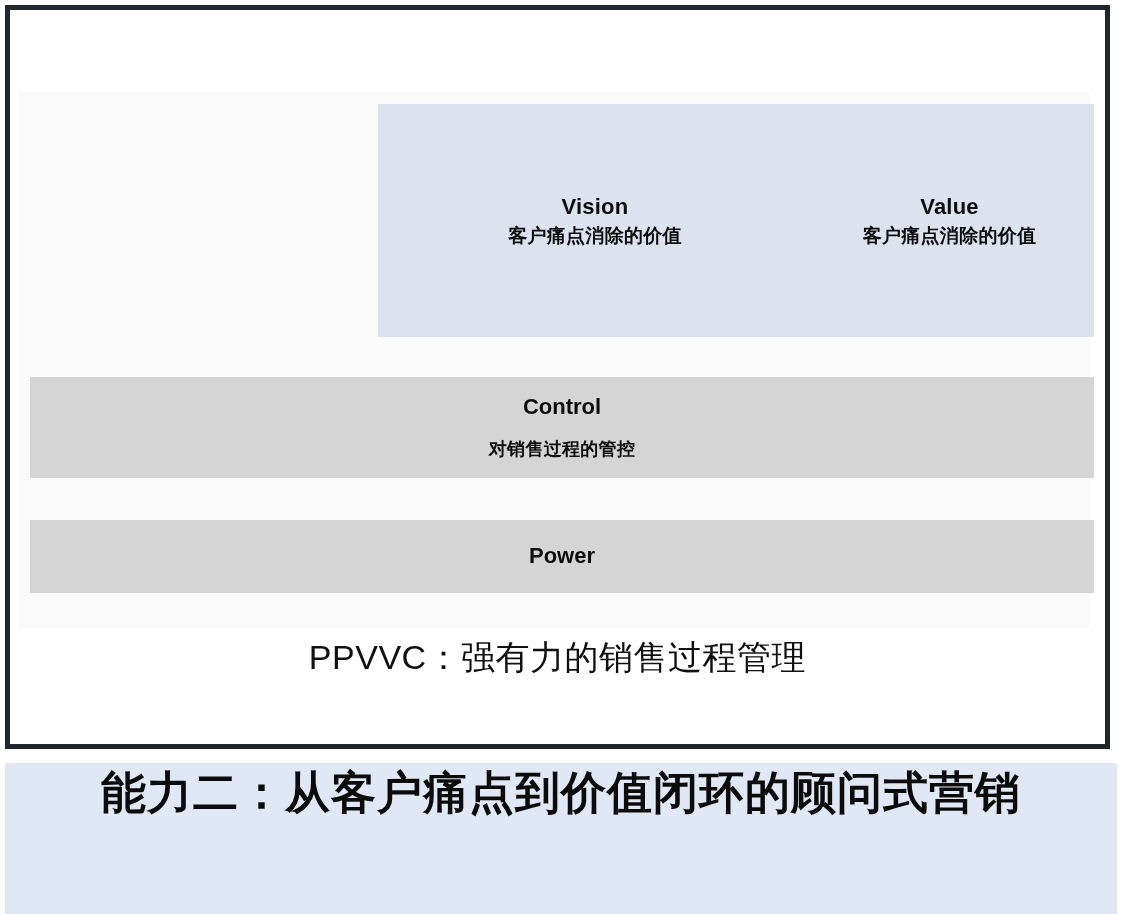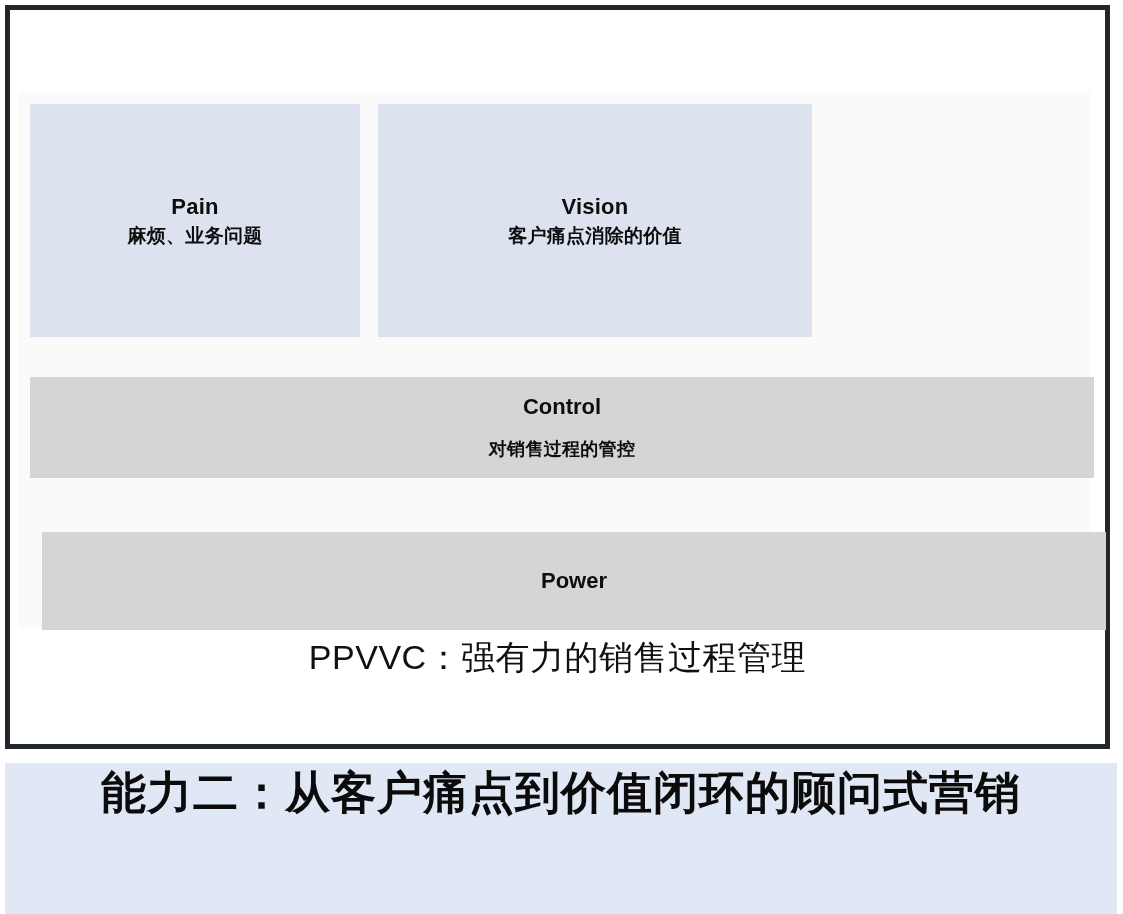--- a/index.html
+++ b/index.html
@@ -85,21 +85,21 @@
     background: #d5d5d5;
     display: flex;
     flex-direction: column;
     align-items: center;
     justify-content: center;
     text-align: center;
     line-height: 1.22;
     gap: 16px;
   }
   .bar-control { top: 285px; height: 101px; }
-  .bar-power   { top: 440px; height: 98px; margin-left: 12px;  }
+  .bar-power   { top: 428px; height: 73px;  }
 
   .bar-title {
     font-size: 22px;
     font-weight: bold;
     color: #0d0d0d;
   }
   .bar-sub {
     font-size: 18px;
     font-weight: bold;
     color: #0d0d0d;
@@ -142,30 +142,30 @@
 </style>
 </head>
 <body>
 
 <div class="slide-panel">
 
   <div class="diagram-canvas">
 
     <div class="ppv-row">
 
-      <div class="concept-box box-pain">
-        <div class="concept-title">Pain</div>
-        <div class="concept-sub">麻烦、业务问题</div>
-      </div>
 
       <div class="concept-box box-vision">
         <div class="concept-title">Vision</div>
         <div class="concept-sub">客户痛点消除的价值</div>
       </div>
 
+      <div class="concept-box box-value">
+        <div class="concept-title">Value</div>
+        <div class="concept-sub">客户痛点消除的价值</div>
+      </div>
 
     </div>
 
     <div class="wide-bar bar-control">
       <div class="bar-title">Control</div>
       <div class="bar-sub">对销售过程的管控</div>
     </div>
 
     <div class="wide-bar bar-power">
       <div class="bar-title">Power</div>

